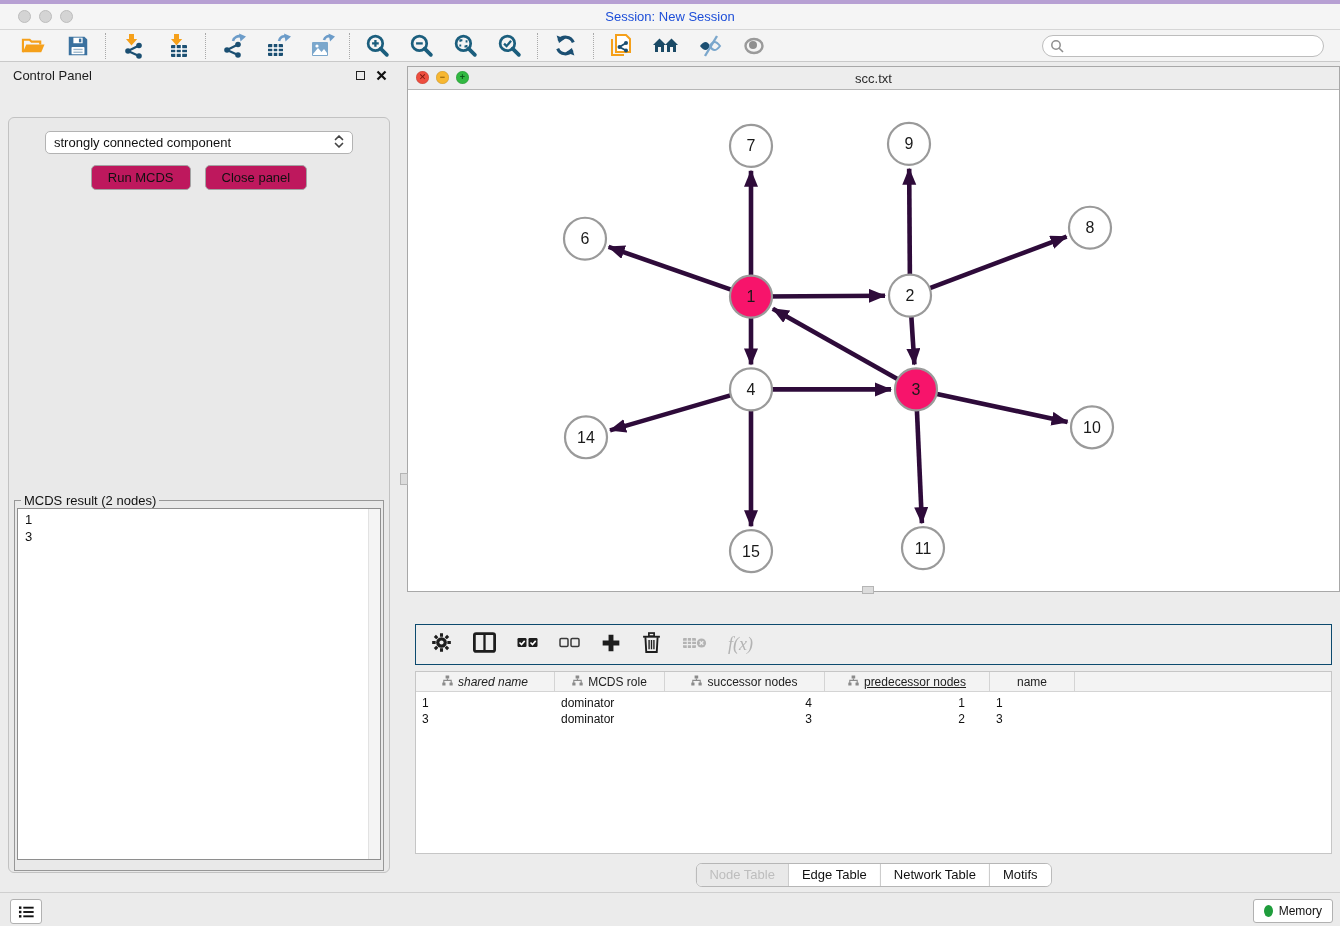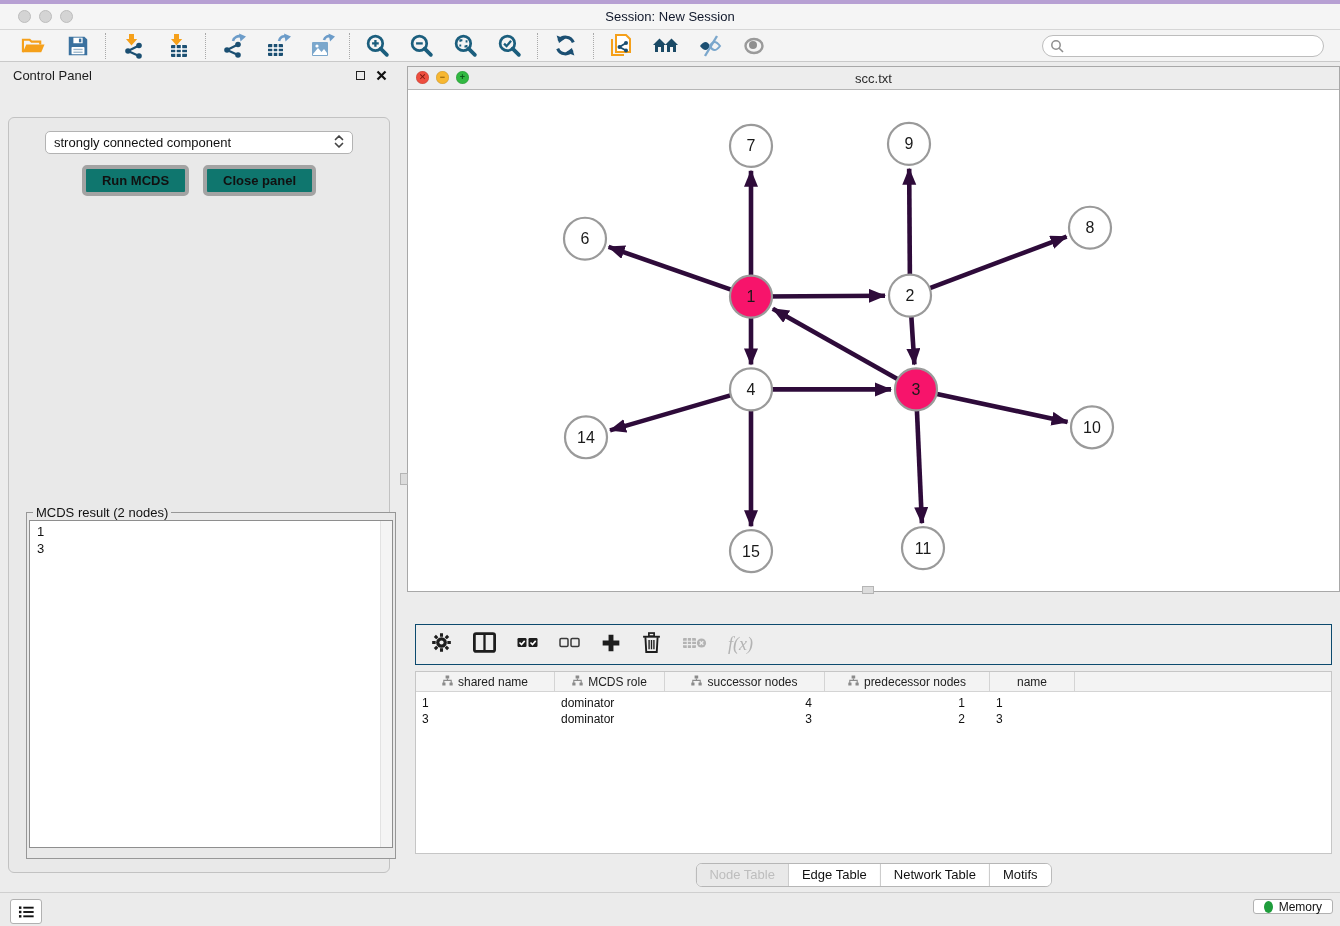--- a/index.html
+++ b/index.html
@@ -5,21 +5,21 @@
   html,body{margin:0;padding:0;}
   body{width:1340px;height:926px;position:relative;overflow:hidden;background:#ececec;
        font-family:"Liberation Sans","DejaVu Sans",sans-serif;color:#111;}
 
   
   .top-strip{position:absolute;top:0;left:0;right:0;height:4px;background:#b7a0d3;}
   .titlebar{position:absolute;top:4px;left:0;right:0;height:25px;background:#f5f5f5;
             border-bottom:1px solid #d6d6d6;display:flex;align-items:center;}
   .lights{display:flex;gap:8px;margin-left:18px;}
   .light-inactive{width:13px;height:13px;border-radius:50%;background:#d4d4d4;border:1px solid #bdbdbd;box-sizing:border-box;}
-  .win-title{position:absolute;left:0;right:0;text-align:center;font-size:13px;color:#0f172a;}
+  .win-title{position:absolute;left:0;right:0;text-align:center;font-size:13px;color:#1d4ed8;}
 
   
   .toolbar{position:absolute;top:30px;left:0;right:0;height:32px;background:#f4f4f4;
            border-bottom:1px solid #c9c9c9;display:flex;align-items:center;padding:0 6px;box-sizing:border-box;}
   .tgroup{display:flex;align-items:center;gap:17px;padding:0 14px;}
   .tsep{width:0;height:26px;border-left:1px dotted #a9a9a9;}
   .ticon{width:27px;height:27px;display:flex;align-items:center;justify-content:center;cursor:default;}
   .search-wrap{margin-left:auto;margin-right:10px;position:relative;}
   .search-wrap input{width:282px;height:22px;border:1px solid #bdbdbd;border-radius:12px;background:#fff;
                      padding:0 8px 0 26px;font-size:12px;outline:none;box-sizing:border-box;}
@@ -37,24 +37,24 @@
         font-size:13px;color:#111;white-space:nowrap;}
   .ctab:first-child{border-left:1px solid #b9b9b9;}
   .ctab.active{background:#efefef;color:#c3c3c3;border-left:1px solid #b9b9b9;border-radius:7px 7px 0 0;}
   .cp-content{position:absolute;top:55px;left:8px;width:382px;height:756px;background:#e9e9e9;
               border:1px solid #c2c2c2;border-radius:6px;box-sizing:border-box;}
   .opt-label{margin-top:24px;text-align:center;font-size:13px;}
   .combo{margin:13px auto 0;width:308px;height:23px;background:#fff;border:1px solid #b3b3b3;border-radius:5px;
          display:flex;align-items:center;padding:0 8px;font-size:13px;box-sizing:border-box;position:relative;}
   .combo .stepper{margin-left:auto;}
   .btn-row{display:flex;justify-content:center;gap:14px;margin-top:11px;}
-  .btn{height:23px;padding:0 16px;background:#0f766e;border:4px solid #a3a3a3;border-radius:5px;
-       font-size:13px;display:flex;align-items:center;font-weight:bold;}
+  .btn{height:23px;padding:0 16px;background:#be185d;border:1px solid #a3a3a3;border-radius:5px;
+       font-size:13px;display:flex;align-items:center;}
   .result-fieldset{position:absolute;left:5px;top:375px;width:370px;bottom:1px;border:1px solid #979797;
-                   margin:12px;padding:0 2px 2px;background:#e9e9e9;box-sizing:border-box;}
+                   margin:0;padding:0 2px 2px;background:#e9e9e9;box-sizing:border-box;}
   .result-fieldset legend{font-size:13px;padding:0 3px;margin-left:4px;color:#111;}
   .result-box{position:relative;border:1px solid #8e8e8e;background:#fff;height:calc(100% - 8px);
               font-size:13px;line-height:17px;padding:2px 16px 2px 7px;box-sizing:border-box;overflow:hidden;}
   .scroll-track{position:absolute;right:0;top:0;bottom:0;width:11px;background:#f4f4f4;border-left:1px solid #e2e2e2;}
 
   
   .network-window{position:absolute;left:407px;top:66px;width:933px;height:526px;background:#fff;
                   border:1px solid #a8a8a8;box-sizing:border-box;}
   .net-titlebar{height:22px;background:#ededed;border-bottom:1px solid #b6b6b6;position:relative;
                 display:flex;align-items:center;justify-content:center;font-size:13px;color:#2b2b2b;}
@@ -89,21 +89,21 @@
   .tp-tabs{position:absolute;bottom:5px;left:50%;transform:translateX(-50%);display:flex;
            border:1px solid #b6b6b6;border-radius:6px;overflow:hidden;background:#fff;align-items:flex-end;}
   .btab{padding:3px 13px 4px;background:#fff;font-size:13px;color:#111;border-left:1px solid #c9c9c9;white-space:nowrap;}
   .btab:first-child{border-left:none;}
   .btab.active{background:#e9e9e9;color:#bdbdbd;}
 
   
   .status-bar{position:absolute;left:0;bottom:0;width:100%;height:34px;background:#ebebeb;border-top:1px solid #cfcfcf;box-sizing:border-box;}
   .list-btn{position:absolute;left:10px;top:6px;width:30px;height:23px;background:#fff;border:1px solid #b1b1b1;
             border-radius:3px;display:flex;align-items:center;justify-content:center;}
-  .memory-btn{position:absolute;right:7px;top:6px;height:15px;padding:0 10px;background:#fff;border:1px solid #b1b1b1;
+  .memory-btn{position:absolute;right:7px;top:6px;height:24px;padding:0 10px;background:#fff;border:1px solid #b1b1b1;
               border-radius:3px;display:flex;align-items:center;gap:6px;font-size:12px;color:#111;box-sizing:border-box;}
   .mem-dot{width:9px;height:12px;border-radius:50%;background:#1f9d3c;}
 </style>
 </head>
 <body>
 
 <div class="top-strip"></div>
 
 <div class="titlebar">
   <div class="lights">
@@ -442,21 +442,21 @@
           <rect x="1" y="3" width="13" height="10" rx="1" fill="#b3b3b3"></rect>
           <path d="M1,6.3 h13 M1,9.6 h13 M5.3,3 v10 M9.6,3 v10" stroke="#eee" stroke-width="1.1"></path>
           <circle cx="19.5" cy="8" r="4.6" fill="#b3b3b3"></circle>
           <path d="M17.7,6.2 l3.6,3.6 M21.3,6.2 l-3.6,3.6" stroke="#eee" stroke-width="1.4"></path>
         </svg>
     </span>
     <span class="fx">f(x)</span>
   </div>
   <div class="tp-table">
     <div class="thead" id="table-head">
-        <div class="th" style="width: 139px;">
+        <div class="th" style="width: 139px; font-style: italic;">
           <span><svg width="11" height="11" viewBox="0 0 11 11">
               <rect x="3.6" y="0.5" width="3.6" height="3" fill="#8b8b8b"></rect>
               <path d="M5.4,3.5 V5.4 M1.8,8 V5.4 H9.2 V8" fill="none" stroke="#8b8b8b" stroke-width="1.1"></path>
               <rect x="0.3" y="7.6" width="3.2" height="2.9" fill="#8b8b8b"></rect>
               <rect x="7.5" y="7.6" width="3.2" height="2.9" fill="#8b8b8b"></rect>
             </svg></span>
           <span>shared name</span>
         </div>
         <div class="th" style="width: 110px;">
           <span><svg width="11" height="11" viewBox="0 0 11 11">
@@ -469,21 +469,21 @@
         </div>
         <div class="th" style="width: 160px;">
           <span><svg width="11" height="11" viewBox="0 0 11 11">
               <rect x="3.6" y="0.5" width="3.6" height="3" fill="#8b8b8b"></rect>
               <path d="M5.4,3.5 V5.4 M1.8,8 V5.4 H9.2 V8" fill="none" stroke="#8b8b8b" stroke-width="1.1"></path>
               <rect x="0.3" y="7.6" width="3.2" height="2.9" fill="#8b8b8b"></rect>
               <rect x="7.5" y="7.6" width="3.2" height="2.9" fill="#8b8b8b"></rect>
             </svg></span>
           <span>successor nodes</span>
         </div>
-        <div class="th" style="width: 165px;">
+        <div class="th" style="width: 165px; text-decoration: underline;">
           <span><svg width="11" height="11" viewBox="0 0 11 11">
               <rect x="3.6" y="0.5" width="3.6" height="3" fill="#8b8b8b"></rect>
               <path d="M5.4,3.5 V5.4 M1.8,8 V5.4 H9.2 V8" fill="none" stroke="#8b8b8b" stroke-width="1.1"></path>
               <rect x="0.3" y="7.6" width="3.2" height="2.9" fill="#8b8b8b"></rect>
               <rect x="7.5" y="7.6" width="3.2" height="2.9" fill="#8b8b8b"></rect>
             </svg></span>
           <span>predecessor nodes</span>
         </div>
         <div class="th" style="width: 85px;">
           <span>name</span>

